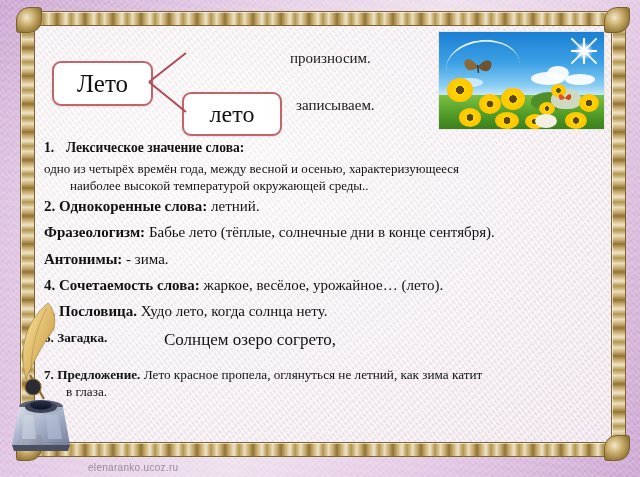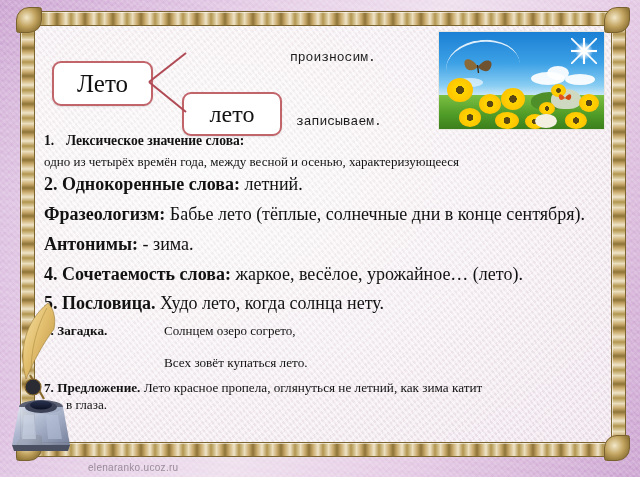--- a/index.html
+++ b/index.html
@@ -81,25 +81,25 @@
     border-radius:9px;display:flex;align-items:center;justify-content:center;
     color:#111;font-family:"Liberation Serif", serif;
     box-shadow:0 1px 2px rgba(0,0,0,.10);
   }
   #box-word{left:0px;top:29px;width:97px;height:41px;font-size:25px;}
   #box-transcription{left:130px;top:2px;width:96px;height:36px;font-size:23px;letter-spacing:.5px;}
   #box-spelling{left:130px;top:60px;width:96px;height:40px;font-size:24px;}
   .connector{position:absolute;left:96px;top:0;width:40px;height:108px;z-index:3;}
 
   .lbl{
-    position:absolute;z-index:4;font-family:Liberation Mono, monospace;
-    font-size:13px;color:#1a1a1a;
+    position:absolute;z-index:4;font-family:Liberation Serif, serif;
+    font-size:15px;color:#1a1a1a;
   }
   #label-pronounce{left:290px;top:50px;}
-  #label-write{left:296px;top:114px;}
+  #label-write{left:296px;top:97px;}
 
   
   .photo{
     position:absolute;right:35px;top:31px;width:165px;height:97px;z-index:4;
     border:1px solid #e9e6e0;overflow:hidden;
     background:linear-gradient(180deg,#1b7fd4 0%,#3da1e6 32%,#88cdf2 55%,#cfe9f7 66%,#8cc63f 74%,#56a32a 100%);
   }
   .ph{position:absolute;}
   .cloud{background:#fff;border-radius:50%;opacity:.92;}
   .sunburst{
@@ -118,32 +118,32 @@
   }
   .flower{position:absolute;border-radius:50%;
     background:radial-gradient(circle,#5a4612 0 22%,#ffd400 24%,#ffc400 70%,#f0a800 100%);}
   .butterfly{position:absolute;}
   .grass{position:absolute;left:0;right:0;bottom:0;height:34px;
     background:linear-gradient(180deg,#7cc043 0%,#4e9a26 60%,#3c7f1d 100%);}
   .bush{position:absolute;border-radius:50% 50% 40% 40%;}
 
   
   .body-text{
-    position:absolute;left:44px;right:32px;top:133px;z-index:5;
+    position:absolute;left:44px;right:32px;top:140px;z-index:5;
     font-family:"Liberation Serif", serif;color:#121212;
   }
-  .line{font-size:18px;line-height:1.16;margin-bottom:9px;}
+  .line{font-size:15px;line-height:1.16;margin-bottom:9px;}
   .line b{font-weight:bold;}
   .num-head{font-size:13.6px;font-weight:bold;margin-bottom:5px;}
   .num-head .n{display:inline-block;width:22px;}
   .defn{font-size:13px;line-height:1.3;margin-bottom:3px;}
   .defn .ind{display:block;padding-left:26px;}
   .riddle{display:flex;margin-bottom:16px;}
   .riddle .k{font-weight:bold;font-size:13.2px;width:120px;flex:0 0 120px;}
-  .riddle .v{font-size:13px;}
+  .riddle .v{font-size:17px;}
   .riddle-2{padding-left:120px;font-size:13.2px;margin-bottom:8px;}
   .sentence{font-size:13.2px;line-height:1.3;}
   .sentence .ind{display:block;padding-left:22px;}
   .author{
     position:absolute;right:32px;bottom:34px;z-index:5;
     font-family:"Liberation Sans", sans-serif;font-weight:bold;font-size:13px;color:#111;
   }
 
   
   .quill-wrap{position:absolute;left:4px;bottom:22px;width:74px;height:160px;z-index:8;}
@@ -214,20 +214,21 @@
   </div>
 
   <div class="body-text">
 
     <div class="num-head">
       <span class="n">1.</span><span>Лексическое значение слова:</span>
     </div>
 
     <div class="defn">
       <span>одно из четырёх времён года, между весной и осенью, характеризующееся</span>
+      <span class="ind">наиболее высокой температурой окружающей среды..</span>
     </div>
 
     <div class="line">
       <b>2. Однокоренные слова:</b>
       <span>летний.</span>
     </div>
 
 
     <div class="line">
       <b>Фразеологизм:</b>
@@ -246,21 +247,20 @@
 
     <div class="line">
       <b>5. Пословица.</b>
       <span>Худо лето, когда солнца нету.</span>
     </div>
 
     <div class="riddle">
       <span class="k">6. Загадка.</span>
       <span class="v">Солнцем озеро согрето,</span>
     </div>
-    <div class="riddle-2">Всех зовёт купаться лето.</div>
 
     <div class="sentence">
       <b>7. Предложение.</b>
       <span>Лето красное пропела, оглянуться не летний, как зима катит</span>
       <span class="ind">в глаза.</span>
     </div>
   </div>
 
 
   <svg class="quill-wrap" viewBox="0 0 74 160">

